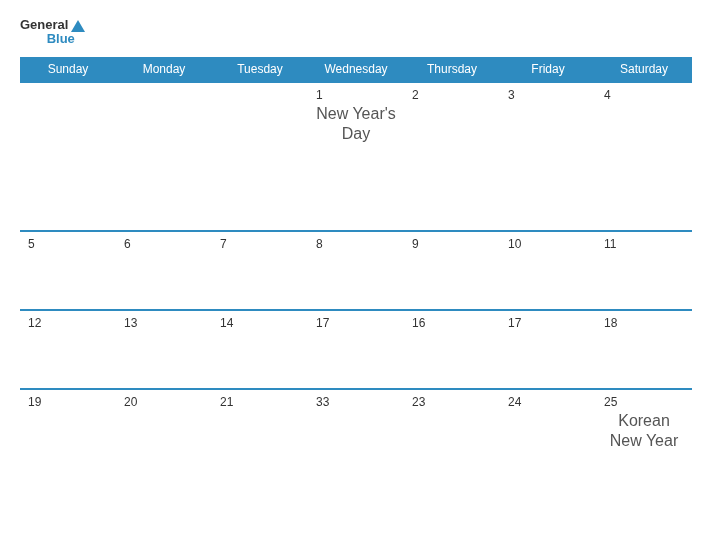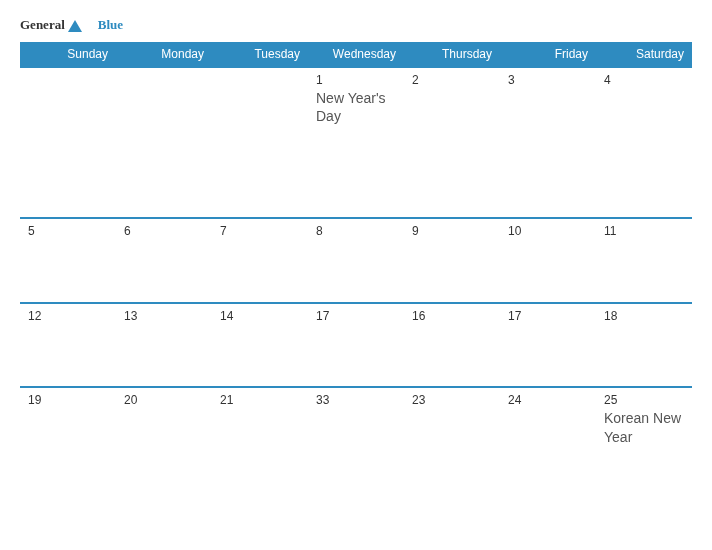--- a/index.html
+++ b/index.html
@@ -18,27 +18,26 @@
       width: 100%;
       display: flex;
       align-items: center;
       justify-content: space-between;
       margin-bottom: 10px;
       position: relative;
     }
 
     .logo {
       display: flex;
-      flex-direction: row;
+      flex-direction: column;
       align-items: center;
       font-size: 13px;
       font-weight: bold;
       color: #555;
       line-height: 1.1;
-      font-family: Liberation Serif, serif;
     }
 
     .logo-general {
       color: #333;
       font-size: 13px;
       font-weight: bold;
     }
 
     .logo-blue {
       color: #2e8bc0;
@@ -75,21 +74,21 @@
 
     .calendar {
       width: 100%;
       border-collapse: collapse;
       flex: 1;
     }
 
     .calendar thead tr th {
       background-color: #2e8bc0;
       color: #fff;
-      text-align: right;
+      text-align: center;
       padding: 5px 8px;
       font-size: 12px;
       font-weight: normal;
       border: none;
     }
 
     .calendar tbody tr {
       border-top: 2px solid #2e8bc0;
     }
 
@@ -104,23 +103,24 @@
 
     .day-number {
       display: block;
       font-size: 12px;
       color: #333;
       margin-bottom: 2px;
     }
 
     .holiday {
       display: block;
-      font-size: 14px;
+      font-size: 16px;
       color: #555;
       line-height: 1.3;
+      text-align: center;
     }
 
     .empty-cell {
       background: #fff;
     }
   </style>
 </head>
 <body>
 
 <div class="header">

